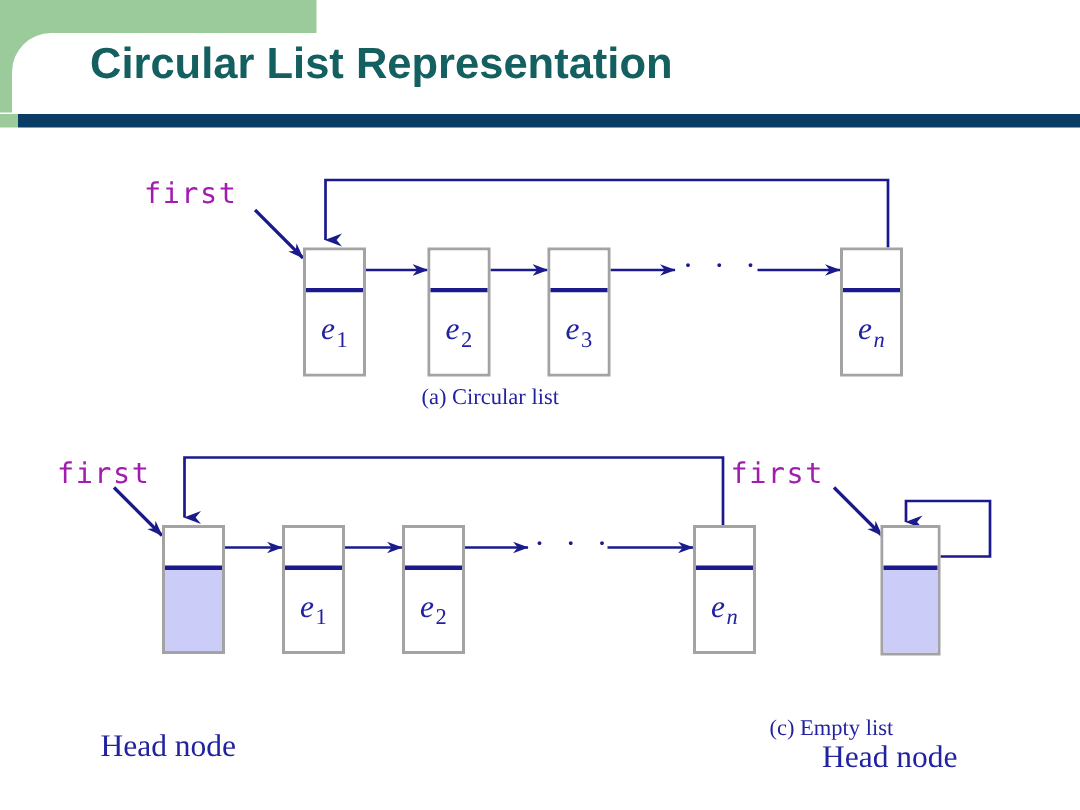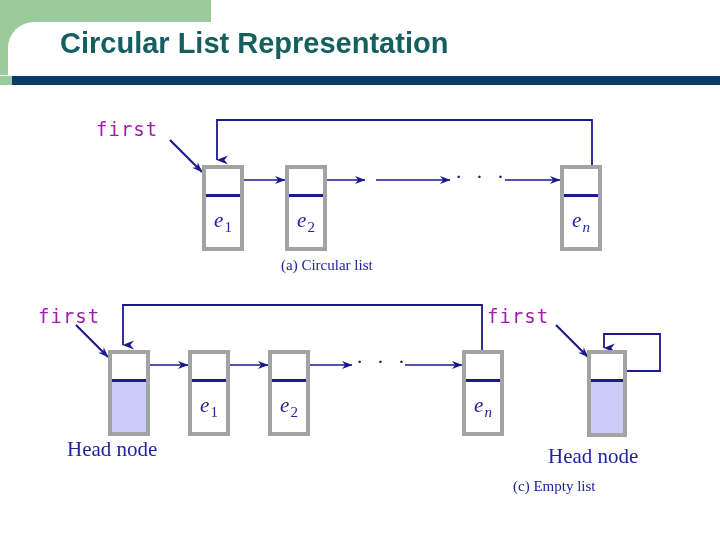--- a/index.html
+++ b/index.html
@@ -63,21 +63,21 @@
     font-size: 29px;
     font-weight: bold;
     color: #146060;
     letter-spacing: 0px;
     white-space: nowrap;
     margin-left: 24px;
   }
   .node {
     position: absolute;
     box-sizing: border-box;
-    border: 4px solid #a3a3a3;
+    border: 2px solid #a3a3a3;
     background: #ffffff;
   }
   .node .link-cell {
     position: absolute;
     left: 0;
     top: 0;
     right: 0;
     height: 28px;
     box-sizing: border-box;
     border-bottom: 3px solid #1A1A8C;
@@ -129,20 +129,21 @@
     font-size: 15px;
     color: #2222A0;
     white-space: nowrap;
   }
   .headlabel {
     position: absolute;
     font-family: "Liberation Serif", serif;
     font-size: 21px;
     color: #2222A0;
     white-space: nowrap;
+    margin-top: 48px;
   }
   .dots {
     position: absolute;
     font-family: "Liberation Serif", serif;
     font-size: 22px;
     letter-spacing: 4px;
     color: #1A1A8C;
     white-space: nowrap;
   }
   svg.overlay {
@@ -215,20 +216,26 @@
     <div class="data-cell">
       <span class="elem-label"><span>e</span><span class="sub">1</span></span>
     </div>
   </div>
   <div class="node" style="left:285px; top:165px; width:42px; height:86px;">
     <div class="link-cell"></div>
     <div class="data-cell">
       <span class="elem-label"><span>e</span><span class="sub">2</span></span>
     </div>
   </div>
+  <div class="node" style="left:365px; top:165px; width:42px; height:86px;">
+    <div class="link-cell"></div>
+    <div class="data-cell">
+      <span class="elem-label"><span>e</span><span class="sub">3</span></span>
+    </div>
+  </div>
   <div class="node" style="left:560px; top:165px; width:42px; height:86px;">
     <div class="link-cell"></div>
     <div class="data-cell">
       <span class="elem-label"><span>e</span><span class="sub ital">n</span></span>
     </div>
   </div>
 
   <div class="ptr-label" style="left:96px; top:118px;">first</div>
   <div class="dots" style="left:455px; top:164px;">· · ·</div>
   <div class="caption" style="left:281px; top:257px;">(a) Circular list</div>

